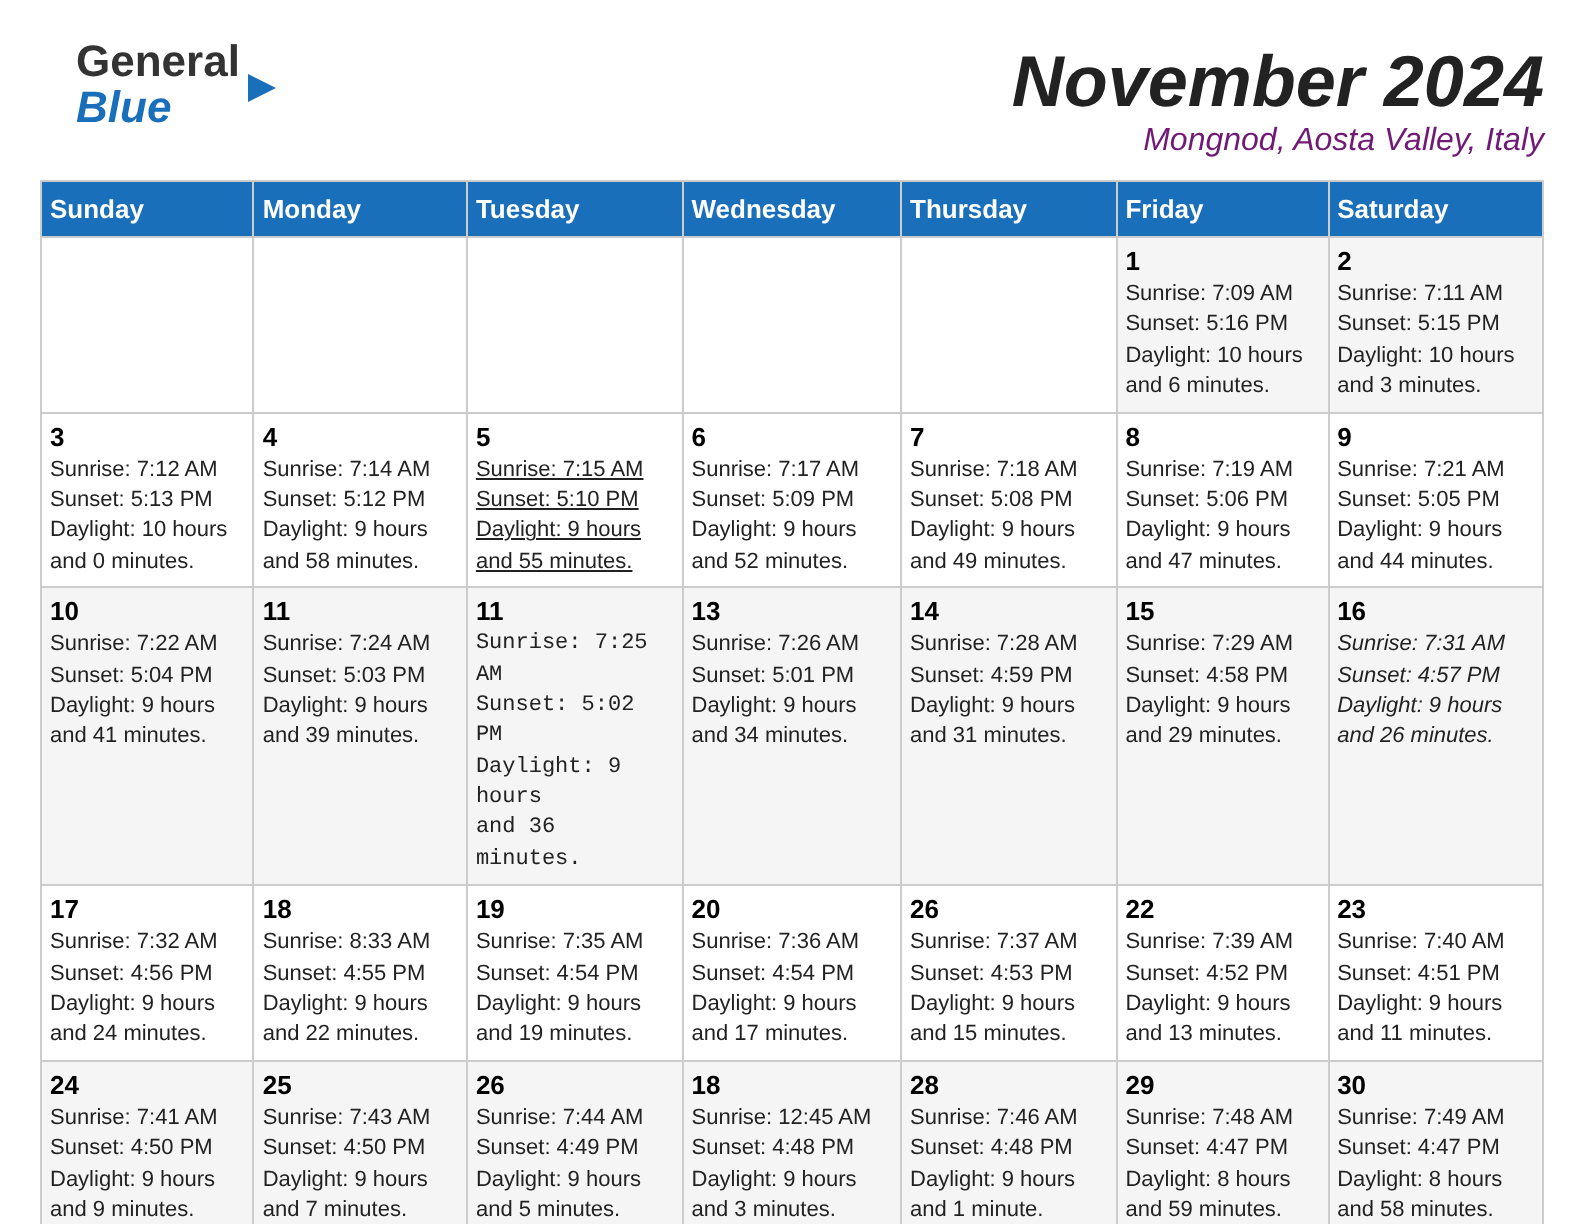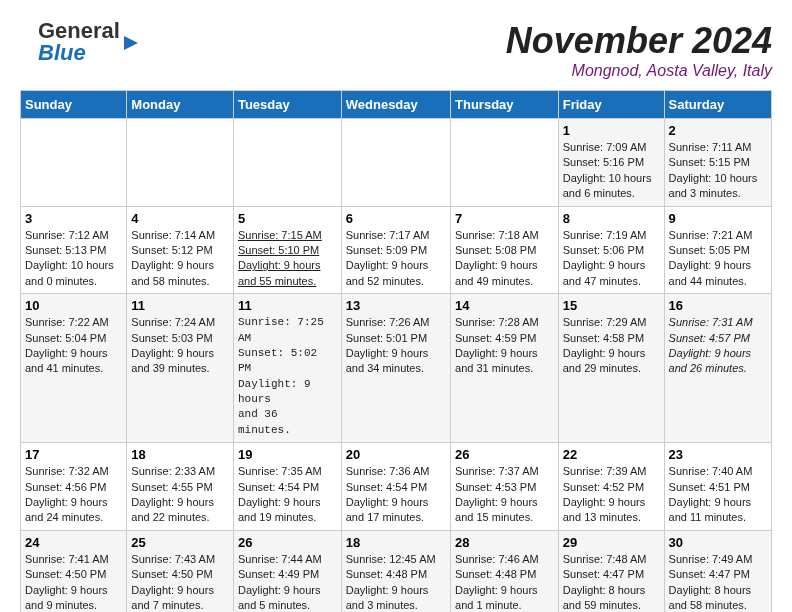--- a/index.html
+++ b/index.html
@@ -252,21 +252,21 @@
       <tr>
         <td>
           <span class="day-num">17</span>
           <div class="day-info" style="white-space: pre-line;">Sunrise: 7:32 AM
 Sunset: 4:56 PM
 Daylight: 9 hours
 and 24 minutes.</div>
         </td>
         <td>
           <span class="day-num">18</span>
-          <div class="day-info" style="white-space: pre-line;">Sunrise: 2:33 AM
+          <div class="day-info" style="white-space: pre-line;">Sunrise: 8:33 AM
 Sunset: 4:55 PM
 Daylight: 9 hours
 and 22 minutes.</div>
         </td>
         <td>
           <span class="day-num">19</span>
           <div class="day-info" style="white-space: pre-line;">Sunrise: 7:35 AM
 Sunset: 4:54 PM
 Daylight: 9 hours
 and 19 minutes.</div>

